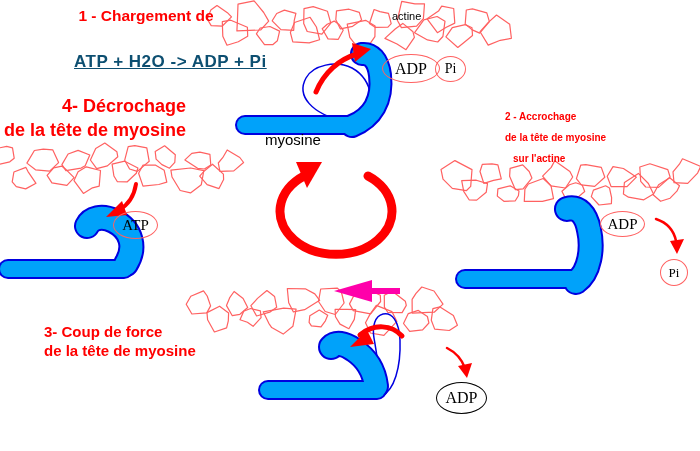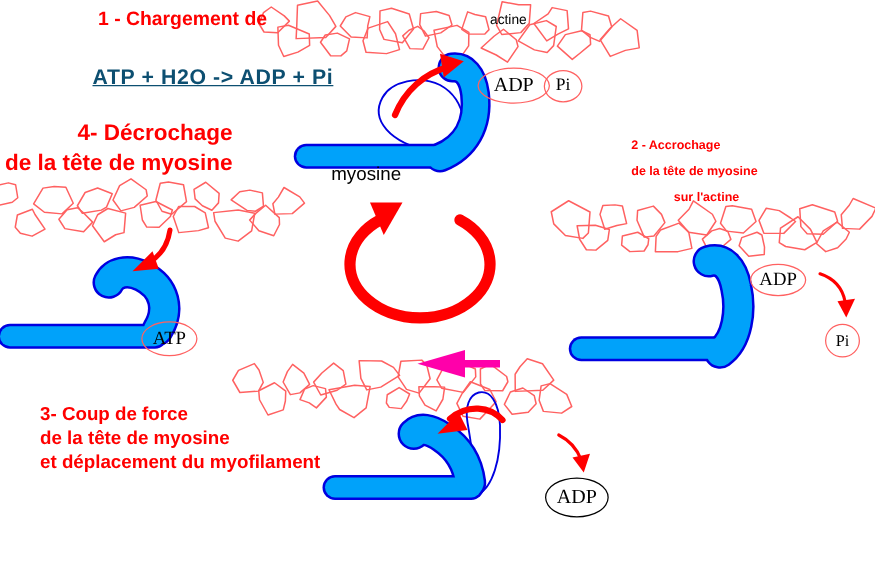--- a/index.html
+++ b/index.html
@@ -28,32 +28,32 @@
   .txt{position:absolute;white-space:nowrap;}
   .red-head{color:var(--c-step-text);font-weight:bold;}
   .teal{color:var(--c-reaction-text);font-weight:bold;text-decoration:underline;}
   .blk{color:var(--c-label-text);}
   .step1{left:40px;top:6px;width:212px;text-align:center;font-size:15.5px;line-height:20px;}
   .reaction{left:74px;top:52px;font-size:17px;letter-spacing:.5px;}
   .actine{left:392px;top:10px;font-size:11px;}
   .step4{left:4px;top:94px;font-size:18px;line-height:24px;text-align:right;}
   .myosine{left:265px;top:131px;font-size:15px;}
   .step2{left:505px;top:106px;font-size:10px;line-height:21px;}
-  .step2 .indent{padding-left:8px;margin-left:26px;}
+  .step2 .indent{padding-left:8px;}
   .fixation{left:30px;top:286px;font-size:17.5px;}
-  .step3{left:32px;top:322px;font-size:15px;line-height:19px;}
+  .step3{left:44px;top:322px;font-size:15px;line-height:19px;}
   .oval{
     position:absolute;border:1.6px solid var(--c-actin-outline);border-radius:50%;
     display:flex;align-items:center;justify-content:center;
     font-family:"Liberation Serif",serif;color:#000000;background:transparent;
   }
   .oval.black{border-color:#000;}
   .ov-adp-top{left:382px;top:54px;width:56px;height:27px;font-size:16px;}
   .ov-pi-top{left:435px;top:56px;width:29px;height:24px;font-size:14px;}
-  .ov-atp-left{left:113px;top:211px;width:43px;height:26px;font-size:15px;margin-top:46px;}
+  .ov-atp-left{left:113px;top:211px;width:43px;height:26px;font-size:15px;}
   .ov-adp-right{left:600px;top:211px;width:43px;height:24px;font-size:15px;}
   .ov-pi-right{left:660px;top:259px;width:26px;height:25px;font-size:13px;}
   .ov-adp-bottom{left:436px;top:382px;width:49px;height:30px;font-size:16px;}
 </style>
 </head>
 <body>
 
 <div class="canvas">
 
   <svg width="700" height="451" viewBox="0 0 700 451">
@@ -197,21 +197,20 @@
   <div class="txt red-head step2">
     <div>2 - Accrochage</div>
     <div>de la tête de myosine</div>
     <div class="indent">sur l'actine</div>
   </div>
 
 
   <div class="txt red-head step3">
     <div>3- Coup de force</div>
     <div>de la tête de myosine</div>
-    <div>et déplacement du myofilament</div>
   </div>
 
   <div class="oval ov-adp-top">
       <span>ADP</span>
     </div>
   <div class="oval ov-pi-top">
       <span>Pi</span>
     </div>
   <div class="oval ov-atp-left">
       <span>ATP</span>

